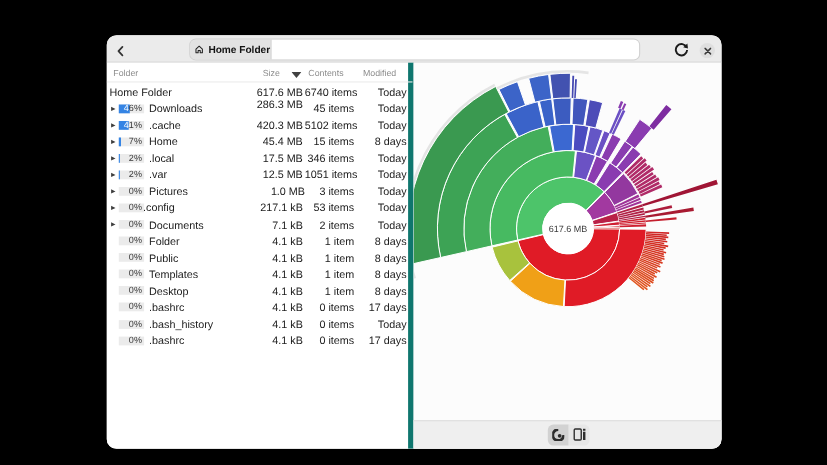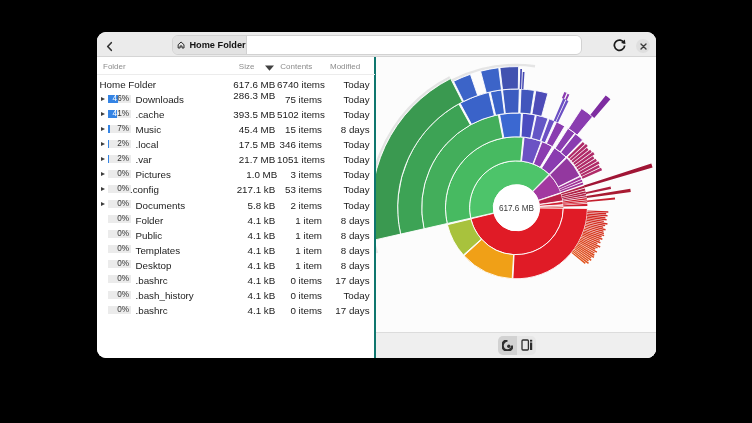--- a/index.html
+++ b/index.html
@@ -1,22 +1,22 @@
 <!DOCTYPE html>
 <html><head><meta charset="utf-8"><style>
 * { margin:0; padding:0; box-sizing:border-box; }
 body { width:752px; height:423px; background:#000; font-family:"Liberation Sans", sans-serif; position:relative; overflow:hidden; }
-.win { position:absolute; left:97px; top:31.5px; width:558.5px; height:326px; background:#fff; border-radius:9px; overflow:hidden; }
+.win { position:absolute; left:97px; top:31.5px; width:558.5px; height:376px; background:#fff; border-radius:9px; overflow:hidden; }
 .hdr { position:absolute; left:0; top:0; width:100%; height:25.8px; background:#ebebeb; border-bottom:1px solid #d5d5d5; }
 .pathgrp { position:absolute; left:74.8px; top:3.9px; height:19.4px; display:flex; border-radius:6px; overflow:hidden; border:1px solid #d2d2d2; }
 .tab { width:73.8px; background:#e3e3e3; display:flex; align-items:center; border-right:1px solid #d2d2d2; }
 .tab b { font-size:9.2px; color:#131313; margin-left:4px; white-space:nowrap; }
 .entry { width:334px; background:#fff; }
 .closebtn { position:absolute; left:539px; top:7.3px; width:14px; height:14px; border-radius:50%; background:#dfdfdf; }
-.pane-l { position:absolute; left:0; top:25.8px; width:278.5px; bottom:0; background:#fff; border-right:2px solid #0f766e; }
+.pane-l { position:absolute; left:0; top:25.8px; width:278.5px; bottom:0; background:#fff; border-right:5px solid #0f766e; }
 .colhdr { position:absolute; left:0; top:0; width:278px; height:17.9px; border-bottom:1px solid #ececec; }
 .ch { position:absolute; top:5px; font-size:8px; color:#8c8c8c; }
 .cell { position:absolute; height:15.07px; line-height:15.07px; font-size:9.8px; color:#1b1b1b; white-space:nowrap; }
 .r { text-align:right; }
 .exp { position:absolute; left:4px; width:0; height:0; border-left:4.2px solid #3d3d3d; border-top:2.9px solid transparent; border-bottom:2.9px solid transparent; }
 .pbox { position:absolute; left:11px; width:22.5px; height:8px; background:#ebebeb; font-size:8.2px; color:#3a3a3a; text-align:right; line-height:8.5px; }
 .pbox span { position:relative; margin-right:1.5px; }
 .pbox i { font-style:normal; color:#fff; }
 .pbar { position:absolute; left:0; top:0; height:8px; background:#3584e4; }
 .pane-r { position:absolute; left:279px; top:25.8px; right:0; bottom:0; background:#fcfcfc; }
@@ -59,62 +59,62 @@
       <div class="ch" style="left:233px">Modified</div>
     </div>
 <div class="cell" style="left:2.5px;top:19.7px">Home Folder</div>
 <div class="cell r" style="left:118px;width:60.3px;top:19.7px">617.6 MB</div>
 <div class="cell r" style="left:180px;width:45px;top:19.7px">6740 items</div>
 <div class="cell r" style="left:228px;width:44.6px;top:19.7px">Today</div>
 <div class="exp" style="top:39.4px"></div>
 <div class="pbox" style="top:37.4px"><div class="pbar" style="width:10.4px"></div><span><i>4</i>6%</span></div>
 <div class="cell" style="left:38.5px;top:34.8px">Downloads</div>
 <div class="cell r" style="left:118px;width:60.3px;top:31px">286.3 MB</div>
-<div class="cell r" style="left:180px;width:45px;top:34.8px">75 items</div>
+<div class="cell r" style="left:180px;width:45px;top:34.8px">45 items</div>
 <div class="cell r" style="left:228px;width:44.6px;top:34.8px">Today</div>
 <div class="exp" style="top:54.4px"></div>
 <div class="pbox" style="top:52.4px"><div class="pbar" style="width:9.3px"></div><span><i>4</i>1%</span></div>
 <div class="cell" style="left:38.5px;top:49.8px">.cache</div>
-<div class="cell r" style="left:118px;width:60.3px;top:49.8px">393.5 MB</div>
+<div class="cell r" style="left:118px;width:60.3px;top:49.8px">420.3 MB</div>
 <div class="cell r" style="left:180px;width:45px;top:49.8px">5102 items</div>
 <div class="cell r" style="left:228px;width:44.6px;top:49.8px">Today</div>
 <div class="exp" style="top:69.5px"></div>
 <div class="pbox" style="top:67.5px"><div class="pbar" style="width:1.7px"></div><span>7%</span></div>
-<div class="cell" style="left:38.5px;top:64.9px">Music</div>
+<div class="cell" style="left:38.5px;top:64.9px">Home</div>
 <div class="cell r" style="left:118px;width:60.3px;top:64.9px">45.4 MB</div>
 <div class="cell r" style="left:180px;width:45px;top:64.9px">15 items</div>
 <div class="cell r" style="left:228px;width:44.6px;top:64.9px">8 days</div>
 <div class="exp" style="top:84.6px"></div>
 <div class="pbox" style="top:82.6px"><div class="pbar" style="width:1.1px"></div><span>2%</span></div>
 <div class="cell" style="left:38.5px;top:80.0px">.local</div>
 <div class="cell r" style="left:118px;width:60.3px;top:80.0px">17.5 MB</div>
 <div class="cell r" style="left:180px;width:45px;top:80.0px">346 items</div>
 <div class="cell r" style="left:228px;width:44.6px;top:80.0px">Today</div>
 <div class="exp" style="top:99.6px"></div>
 <div class="pbox" style="top:97.6px"><div class="pbar" style="width:1.1px"></div><span>2%</span></div>
 <div class="cell" style="left:38.5px;top:95.0px">.var</div>
-<div class="cell r" style="left:118px;width:60.3px;top:95.0px">21.7 MB</div>
+<div class="cell r" style="left:118px;width:60.3px;top:95.0px">12.5 MB</div>
 <div class="cell r" style="left:180px;width:45px;top:95.0px">1051 items</div>
 <div class="cell r" style="left:228px;width:44.6px;top:95.0px">Today</div>
 <div class="exp" style="top:114.7px"></div>
 <div class="pbox" style="top:112.7px"><span>0%</span></div>
 <div class="cell" style="left:38.5px;top:110.1px">Pictures</div>
 <div class="cell r" style="left:120px;width:60.3px;top:110.1px">1.0 MB</div>
 <div class="cell r" style="left:180px;width:45px;top:110.1px">3 items</div>
 <div class="cell r" style="left:228px;width:44.6px;top:110.1px">Today</div>
 <div class="exp" style="top:129.8px"></div>
 <div class="pbox" style="top:127.8px"><span>0%</span></div>
 <div class="cell" style="left:33px;top:125.2px">.config</div>
 <div class="cell r" style="left:118px;width:60.3px;top:125.2px">217.1 kB</div>
 <div class="cell r" style="left:180px;width:45px;top:125.2px">53 items</div>
 <div class="cell r" style="left:228px;width:44.6px;top:125.2px">Today</div>
 <div class="exp" style="top:144.9px"></div>
 <div class="pbox" style="top:142.9px"><span>0%</span></div>
 <div class="cell" style="left:38.5px;top:140.3px">Documents</div>
-<div class="cell r" style="left:118px;width:60.3px;top:140.3px">5.8 kB</div>
+<div class="cell r" style="left:118px;width:60.3px;top:140.3px">7.1 kB</div>
 <div class="cell r" style="left:180px;width:45px;top:140.3px">2 items</div>
 <div class="cell r" style="left:228px;width:44.6px;top:140.3px">Today</div>
 <div class="pbox" style="top:157.9px"><span>0%</span></div>
 <div class="cell" style="left:38.5px;top:155.3px">Folder</div>
 <div class="cell r" style="left:118px;width:60.3px;top:155.3px">4.1 kB</div>
 <div class="cell r" style="left:180px;width:45px;top:155.3px">1 item</div>
 <div class="cell r" style="left:228px;width:44.6px;top:155.3px">8 days</div>
 <div class="pbox" style="top:173.0px"><span>0%</span></div>
 <div class="cell" style="left:38.5px;top:170.4px">Public</div>
 <div class="cell r" style="left:118px;width:60.3px;top:170.4px">4.1 kB</div>

